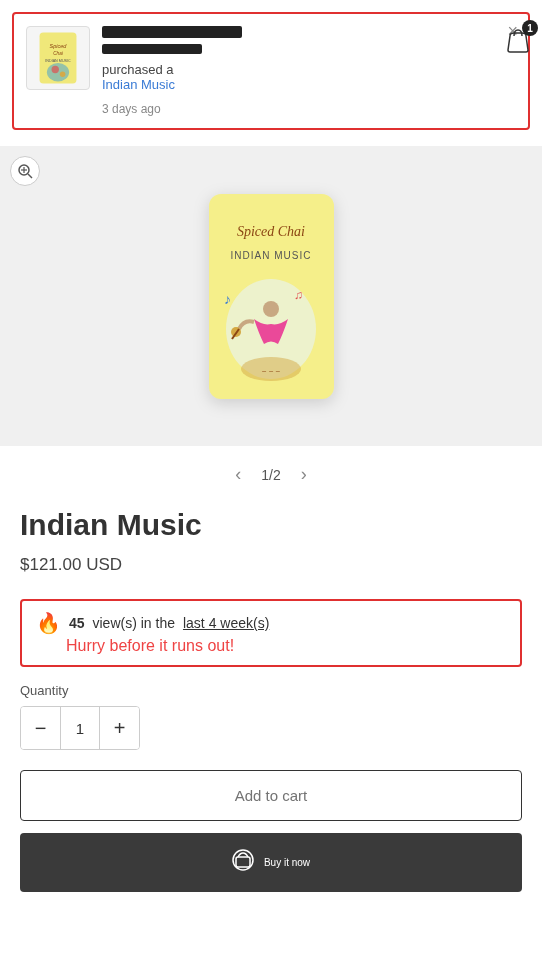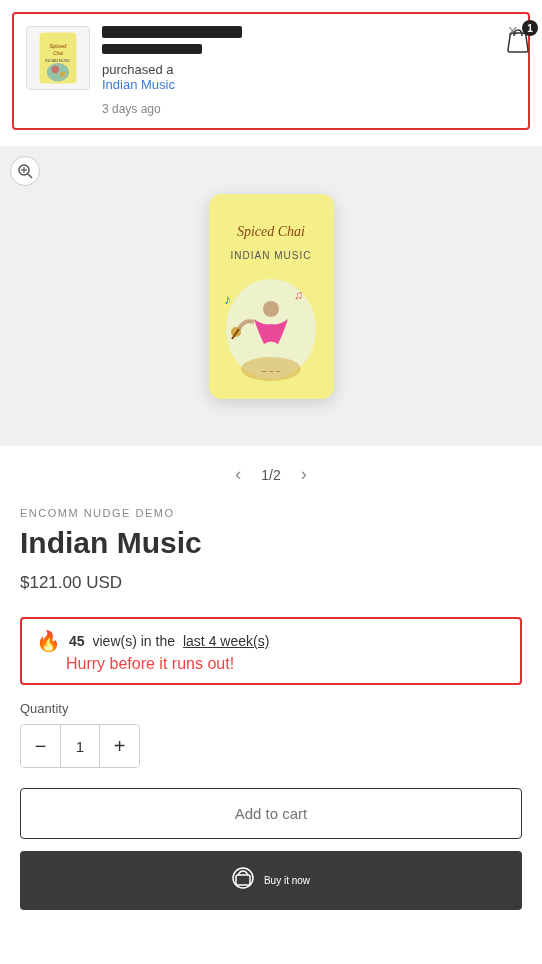--- a/index.html
+++ b/index.html
@@ -384,21 +384,20 @@
   </div>
 </div>
 
 <div class="pagination">
   <span class="pag-arrow">‹</span>
   <span class="pag-text">1/2</span>
   <span class="pag-arrow">›</span>
 </div>
 
 <div class="product-section">
-  <div class="product-brand">ENCOMM NUDGE DEMO</div>
   <div class="product-title">Indian Music</div>
   <div class="product-price">$121.00 USD</div>
 
   
   <div class="nudge-box">
     <div class="nudge-top">
       <span class="fire">🔥</span>
       <span class="count">45</span>
       <span>view(s) in the</span>
       <span class="underline">last 4 week(s)</span>

